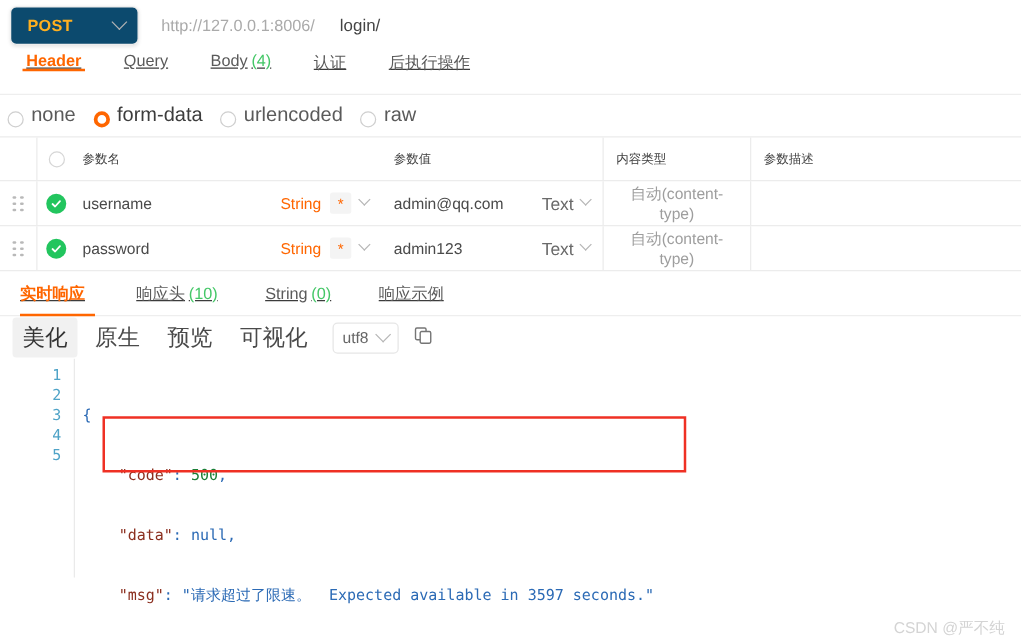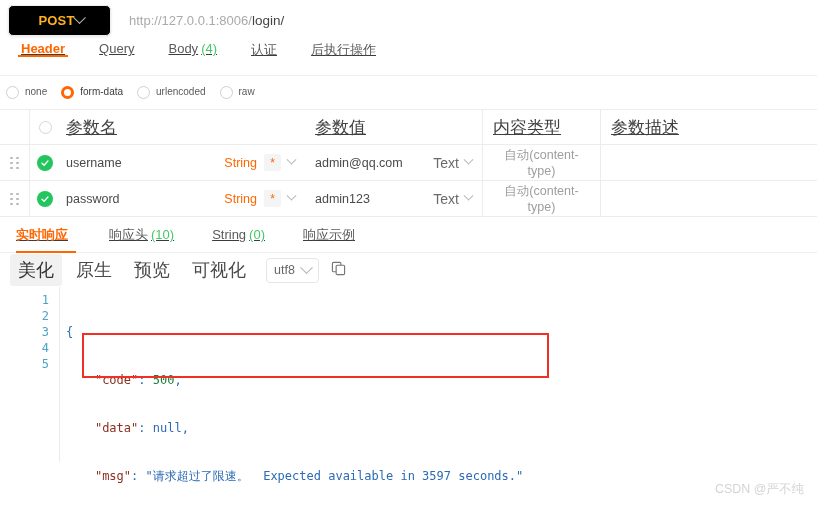--- a/index.html
+++ b/index.html
@@ -21,27 +21,27 @@
   .urlbar {
     height: 41px;
     display: flex;
     align-items: center;
     padding: 0 0 0 8px;
     box-sizing: border-box;
   }
   .method-select {
     width: 103px;
     height: 31px;
-    background: #000000;
+    background: #0c4a6e;
     border: 1px solid #ededed;
     border-radius: 5px;
     box-shadow: 0 1px 3px rgba(0,0,0,0.10);
     display: flex;
     align-items: center;
-    justify-content: center;
+    justify-content: space-between;
     padding: 0 10px 0 13px;
     box-sizing: border-box;
     cursor: pointer;
   }
   .method-label {
     color: #FFB01F;
     font-weight: bold;
     font-size: 13px;
     letter-spacing: 0.2px;
   }
@@ -57,21 +57,21 @@
     width: 6px; height: 6px;
     border-right-width: 1.1px;
     border-bottom-width: 1.1px;
   }
   .url-host {
     margin-left: 18px;
     color: #aaaaaa;
     font-size: 13px;
   }
   .url-path {
-    margin-left: 0;
+    margin-left: 20px;
     color: #444;
     font-size: 13.5px;
   }
 
   
   .req-tabs {
     height: 35px;
     display: flex;
     align-items: flex-start;
     padding-left: 4px;
@@ -104,24 +104,24 @@
 
   
   .radios {
     height: 33px;
     display: flex;
     align-items: center;
     padding-left: 6px;
   }
   .radio-opt {
     display: flex;
-    align-items: flex-start;
+    align-items: flex-end;
     margin-right: 14px;
     cursor: pointer;
-    font-size: 10px;
+    font-size: 16px;
     color: #5a5a5a;
   }
   .radio-dot {
     width: 13px; height: 13px;
     border: 1.3px solid #cfcfcf;
     border-radius: 50%;
     margin-right: 6px;
     box-sizing: border-box;
     background: #fff;
   }
@@ -153,21 +153,21 @@
     font-size: 12.5px;
     color: #4a4a4a;
     overflow: hidden;
   }
   .c-handle { width: 30px; justify-content: center; padding: 0; }
   .c-check  { width: 30px; justify-content: center; padding: 0; border-right: none;}
   .c-name   { flex: 0 0 245px; border-right: none; padding-left: 6px; }
   .c-value  { flex: 0 0 178px; }
   .c-ctype  { flex: 0 0 118px; text-align: center; }
   .c-desc   { flex: 1 1 auto; border-right: none; }
-  .prow.head .pcell { color: #404040; font-size: 17px; text-decoration: underline; }
+  .prow.head .pcell { color: #404040; font-size: 10px; }
   .prow.head .c-handle { border-right: 1px solid #ececec; }
 
   .dots {
     width: 9px; height: 12px;
     display: grid;
     grid-template-columns: 3px 3px;
     grid-template-rows: 3px 3px 3px;
     gap: 2px 3px;
     cursor: grab;
   }
@@ -284,21 +284,21 @@
   .redbox {
     position: absolute;
     border: 2.5px solid #ef3024;
     box-sizing: border-box;
     pointer-events: none;
   }
 
   .watermark {
     position: absolute;
     right: 13px;
-    bottom: 16px;
+    bottom: 3px;
     font-size: 12.5px;
     color: #d4d4d4;
   }
 </style>
 </head>
 <body>
 
 <div class="urlbar">
   <div class="method-select">
     <span class="method-label">POST</span>

